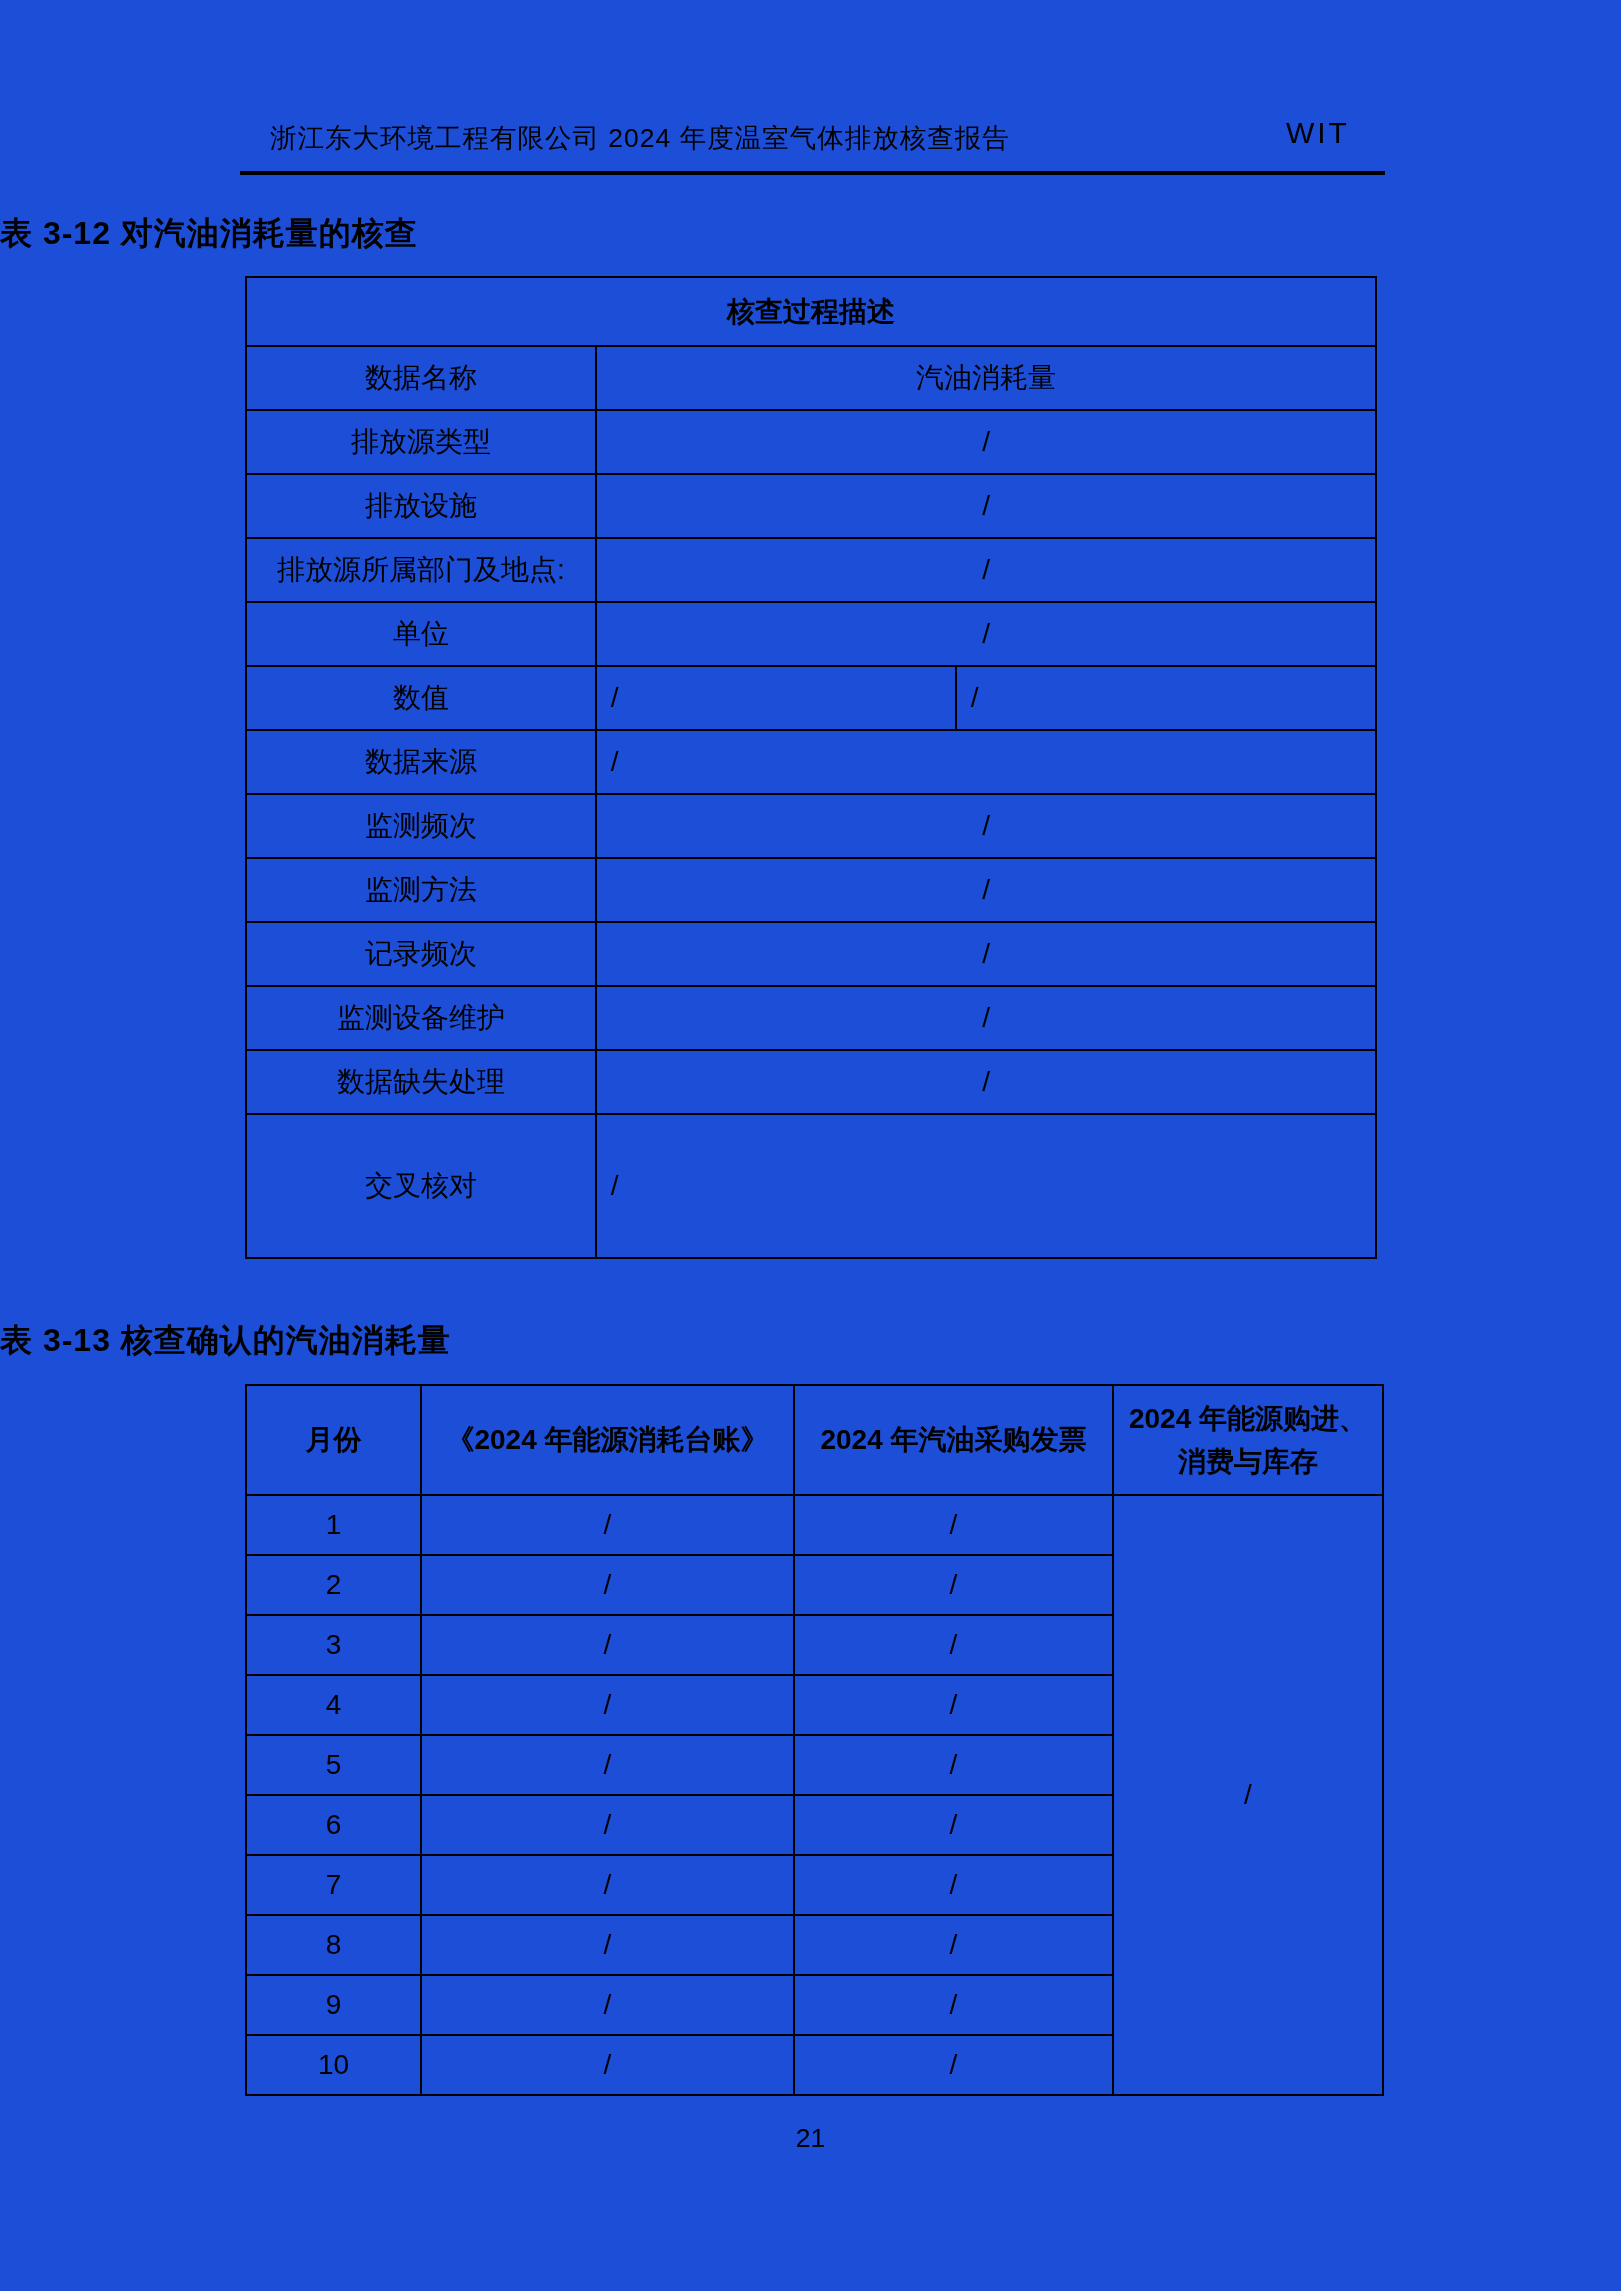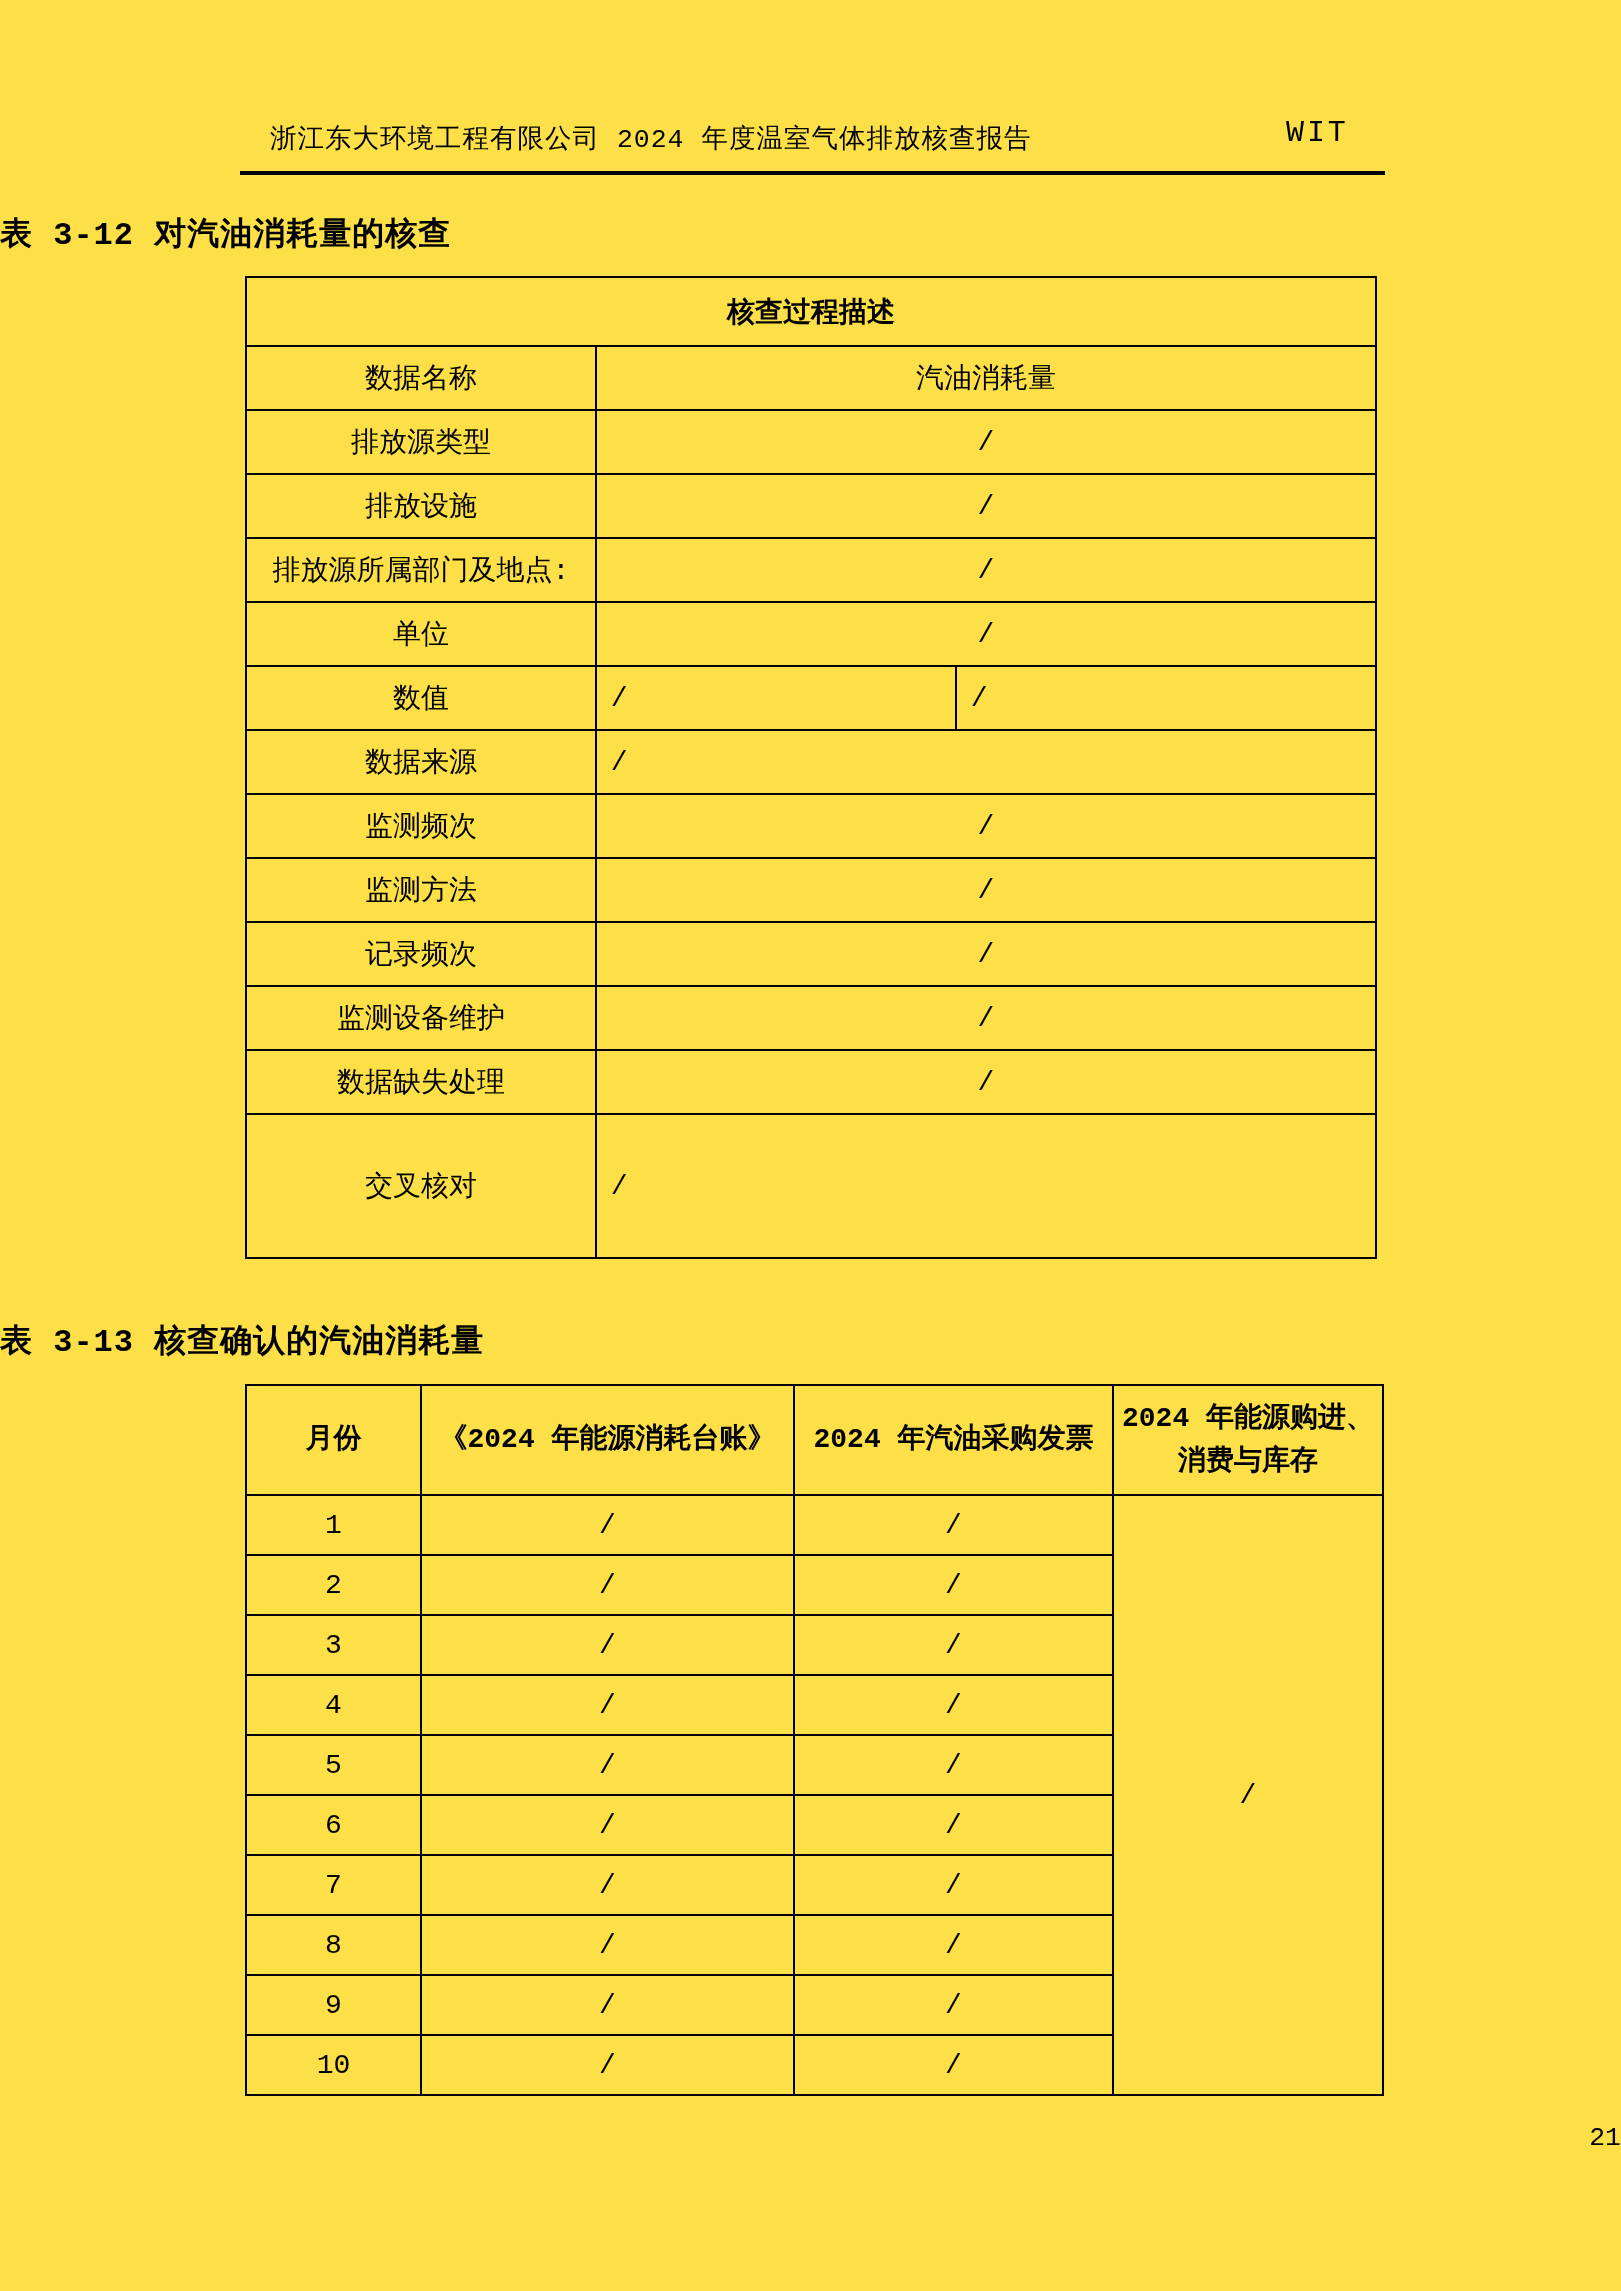--- a/index.html
+++ b/index.html
@@ -1,20 +1,20 @@
 <!DOCTYPE html>
 <html><head>
 <meta charset="utf-8">
 <style>
   html,body{margin:0;padding:0;background:#e8e8e8;}
   .page{
     position:relative;
     width:1621px;height:2292px;
-    background:#fde047;
-    font-family:Liberation Mono, monospace;
+    background:#1d4ed8;
+    font-family:Liberation Sans, sans-serif;
     color:#000000;
     overflow:hidden;
   }
   
   .doc-header-left{
     position:absolute;left:270px;top:120px;
     font-size:26.5px;letter-spacing:1px;white-space:nowrap;
   }
   .doc-header-right{
     position:absolute;left:1286px;top:116px;
@@ -51,21 +51,21 @@
   .t1 .proc-hdr{font-weight:bold;}
   .t1 td.al{text-align:left;padding-left:13.7px;}
   
   .t2{left:245px;top:1384px;width:1137px;}
   .t2 tr{height:60px;}
   .t2 tr.hdr2{height:110px;}
   .t2 .col-hdr{font-weight:bold;line-height:1.55;white-space:pre-line;}
   
   .page-number{
     position:absolute;left:0;top:2123px;width:1621px;
-    text-align:right;font-size:26.5px;
+    text-align:center;font-size:26.5px;
   }
 </style>
 </head>
 <body>
 
 <div class="page">
 
   <div class="doc-header-left">浙江东大环境工程有限公司 2024 年度温室气体排放核查报告</div>
   <div class="doc-header-right">WIT</div>
   <div class="header-rule"></div>

